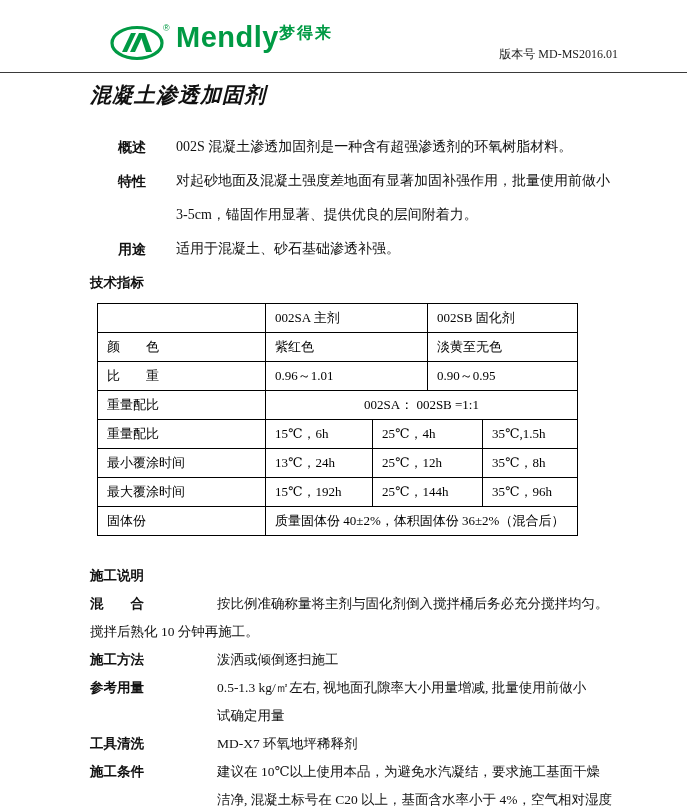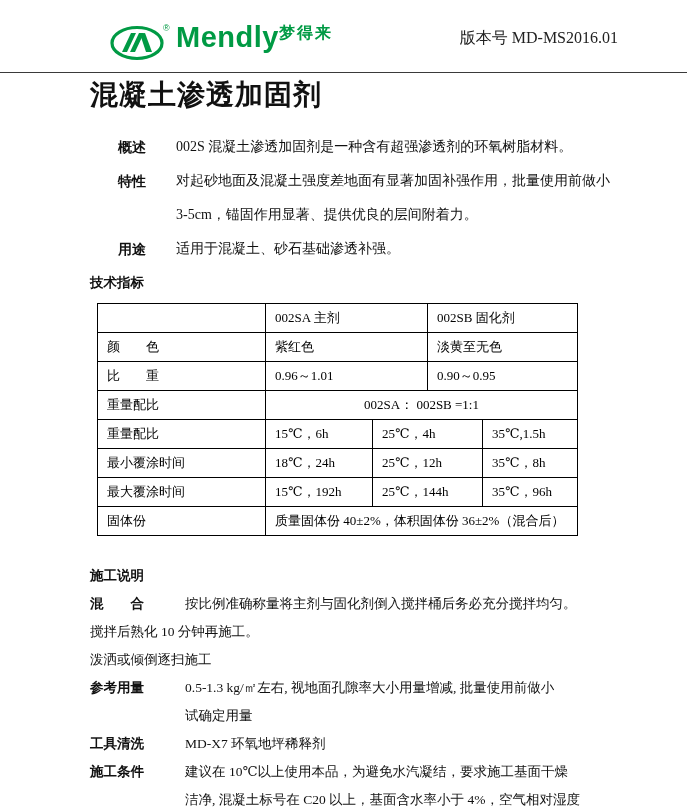--- a/index.html
+++ b/index.html
@@ -8,43 +8,43 @@
     position:relative;width:687px;height:810px;background:#fff;overflow:hidden;
     font-family:"Liberation Serif","DejaVu Serif",serif;color:var(--ink);
   }
   
   .logo{position:absolute;left:110px;top:20px;display:flex;align-items:flex-start;gap:4px;}
   .brand-text{display:flex;flex-direction:row;margin-top:3px;}
   .brand-name{font-family:"Liberation Sans","DejaVu Sans",sans-serif;font-weight:bold;
     font-size:29px;line-height:1;color:var(--green);letter-spacing:.5px;}
   .brand-cn{font-family:"Liberation Sans","DejaVu Sans",sans-serif;font-weight:bold;
     font-size:16px;line-height:1.1;color:var(--green);letter-spacing:2px;margin-top:1px;}
-  .version{position:absolute;top:28px;right:69px;font-size:16px;color:#222;}
+  .version{position:absolute;top:46px;right:69px;font-size:12px;color:#222;}
   .rule{position:absolute;top:72px;left:0;width:687px;height:0;border-top:1px solid #3a3a3a;}
   
   .content{position:absolute;top:80px;left:90px;width:553px;}
   .page-title{font-family:"Liberation Sans","DejaVu Sans",sans-serif;font-weight:bold;
-    font-size:28px;line-height:30px;margin:0;letter-spacing:1px;}
+    font-size:21px;line-height:30px;margin:0;letter-spacing:1px;font-style:italic;}
   .intro{margin-top:20px;}
   .sec{display:flex;font-size:14px;line-height:34px;margin-left:28px;}
   .sec-label{width:58px;flex:none;font-weight:bold;
     font-family:"Liberation Sans","DejaVu Sans",sans-serif;}
   .sec-body{flex:1;}
   .heading{font-weight:bold;font-family:"Liberation Sans","DejaVu Sans",sans-serif;
     font-size:13.5px;line-height:34px;}
   
   table.tech{border-collapse:collapse;table-layout:fixed;width:480px;margin:3px 0 0 7px;
     font-size:13px;color:#000;padding-left:7px;}
   table.tech td{border:1px solid #000;height:28px;padding:0 2px 0 9px;
     overflow:hidden;white-space:nowrap;}
   table.tech td.center{text-align:center;padding:0;}
   
   .cons{margin-top:26px;}
   .cons .heading{line-height:28px;}
-  .c-sec{display:flex;font-size:13.5px;line-height:28px;}
+  .c-sec{display:flex;font-size:13.5px;line-height:28px;gap:32px;}
   .c-label{width:95px;flex:none;font-weight:bold;
     font-family:"Liberation Sans","DejaVu Sans",sans-serif;}
   .c-body{flex:1;}
   .full-line{font-size:13.5px;line-height:28px;}
 </style>
 </head>
 <body>
 
 <div class="page">
 
@@ -122,21 +122,21 @@
         <td colspan="4" class="center">002SA： 002SB =1:1</td>
       </tr>
       <tr>
         <td>重量配比</td>
         <td>15℃，6h</td>
         <td colspan="2">25℃，4h</td>
         <td>35℃,1.5h</td>
       </tr>
       <tr>
         <td>最小覆涂时间</td>
-        <td>18℃，24h</td>
+        <td>13℃，24h</td>
         <td colspan="2">25℃，12h</td>
         <td>35℃，8h</td>
       </tr>
       <tr>
         <td>最大覆涂时间</td>
         <td>15℃，192h</td>
         <td colspan="2">25℃，144h</td>
         <td>35℃，96h</td>
       </tr>
       <tr>
@@ -149,20 +149,21 @@
     <div class="cons">
       <div class="heading">施工说明</div>
 
       <div class="c-sec">
         <span class="c-label">混　　合</span>
         <div class="c-body">按比例准确称量将主剂与固化剂倒入搅拌桶后务必充分搅拌均匀。</div>
       </div>
       <div class="full-line">搅拌后熟化 10 分钟再施工。</div>
 
       <div class="c-sec">
+        <span class="c-label">施工方法</span>
         <div class="c-body">
           <div>泼洒或倾倒逐扫施工</div>
         </div>
       </div>
 
       <div class="c-sec">
         <span class="c-label">参考用量</span>
         <div class="c-body">
           <div>0.5-1.3 kg/㎡左右, 视地面孔隙率大小用量增减, 批量使用前做小</div>
           <div>试确定用量</div>

